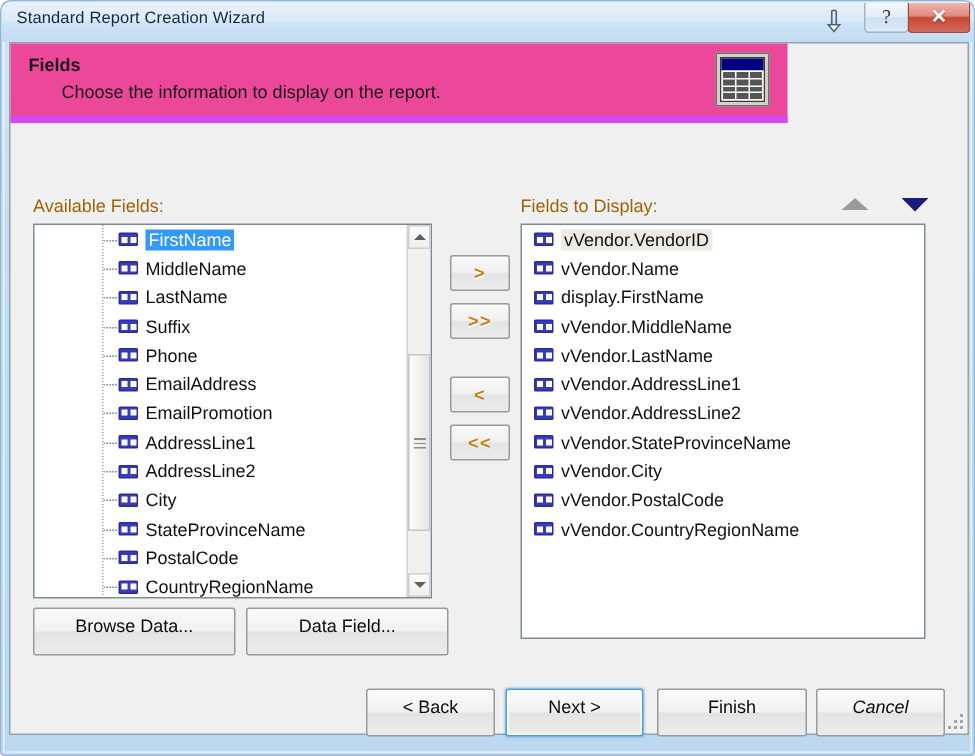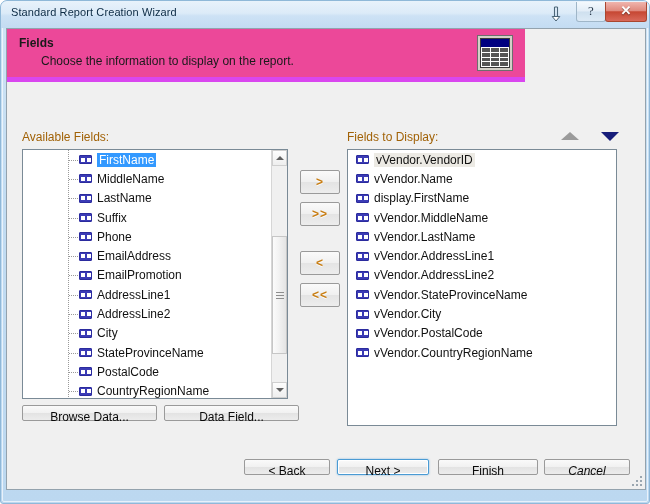--- a/index.html
+++ b/index.html
@@ -337,21 +337,21 @@
     position: absolute;
     background: linear-gradient(to bottom, #fafafa 0%, #f1f1f1 48%, #e3e3e3 52%, #ececec 100%);
     border: 1px solid #9a9a9a;
     border-radius: 2px;
     box-sizing: border-box;
     cursor: pointer;
     font-size: 12px;
     color: #0a0a0a;
     text-align: center;
     line-height: 22px;
-    height: 16px;
+    height: 32px;
   }
   #btn-browse { left: 15px;  top: 376px; width: 135px; }
   #btn-find   { left: 157px; top: 376px; width: 135px; }
   #btn-back   { left: 237px; top: 430px; width: 86px; }
   #btn-next   { left: 330px; top: 430px; width: 92px; }
   #btn-finish { left: 431px; top: 430px; width: 100px; }
   #btn-cancel { left: 537px; top: 430px; width: 86px; font-style: italic; }
 
   #btn-next {
     border: 1px solid #4a9bd4;

